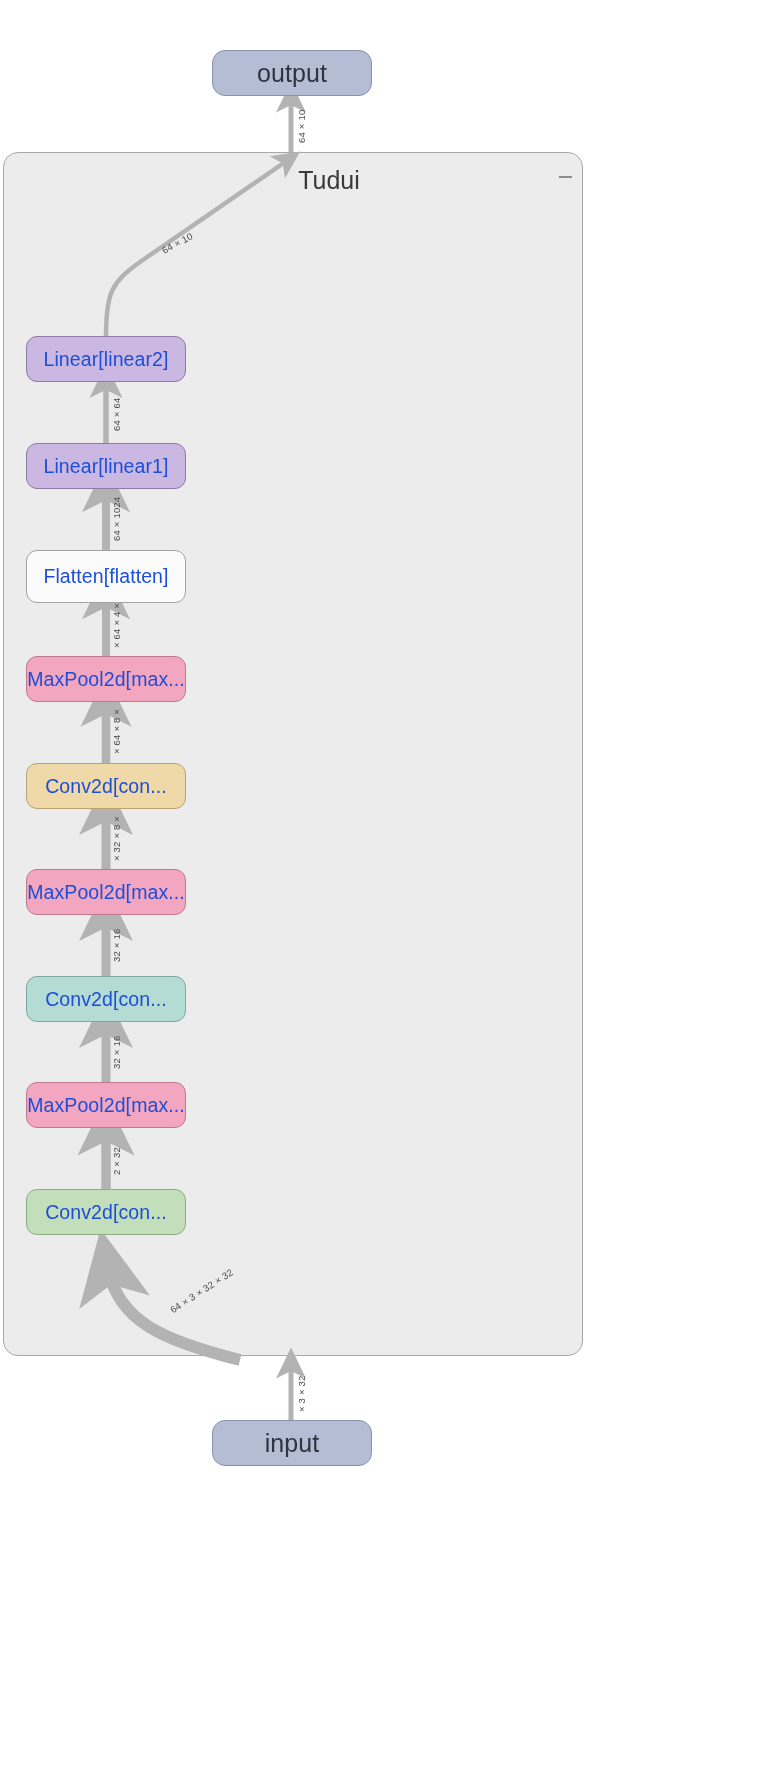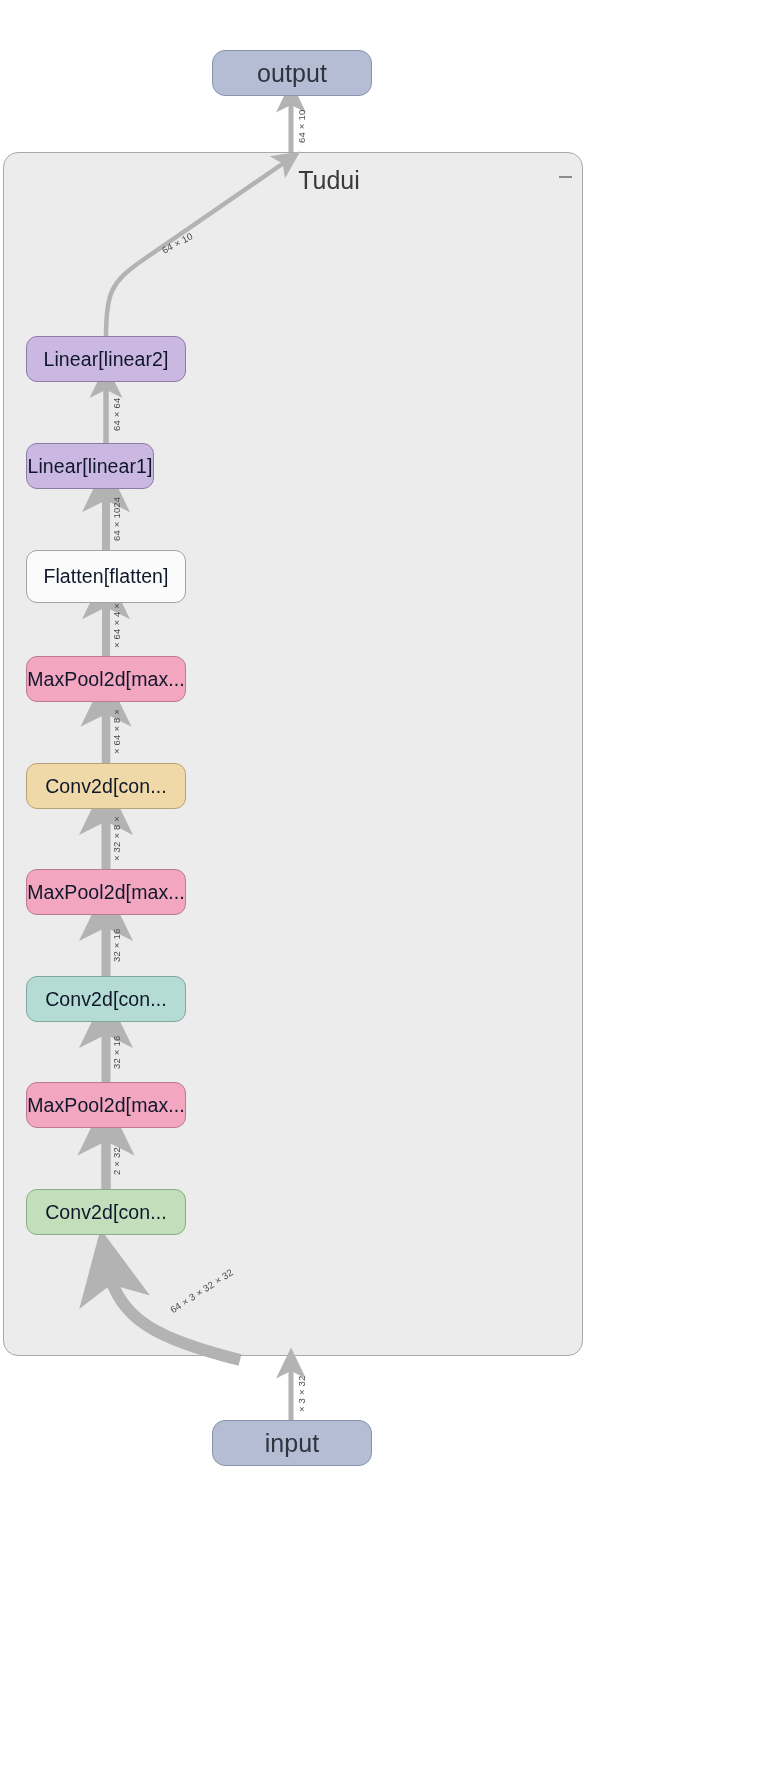--- a/index.html
+++ b/index.html
@@ -13,21 +13,21 @@
   
   #edges{position:absolute;left:0;top:0;width:780px;height:1776px;}
 
   
   .node{
     position:absolute;
     box-sizing:border-box;
     border-radius:11px;
     display:flex;align-items:center;justify-content:center;
     white-space:nowrap;
-    color:#0f172a;
+    color:#1d4ed8;
     letter-spacing:.1px;
   }
   .io-node{
     border:1.6px solid #8a93ad;
     background:#b4bdd4;
     font-size:25px;
     border-radius:13px;
     color:#2f3440;
   }
   .op-node{
@@ -134,21 +134,21 @@
     <span>output</span>
   </div>
   <div class="node io-node" style="left:212px;top:1420px;width:160px;height:46px;">
     <span>input</span>
   </div>
 
   <div class="node op-node op-purple" style="left:26px;top:336px;width:160px;height:46px;">
     <span>Linear[linear2]</span>
   </div>
 
-  <div class="node op-node op-purple" style="left:26px;top:443px;width:128px;height:46px;">
+  <div class="node op-node op-purple" style="left:26px;top:443px;width:160px;height:46px;">
     <span>Linear[linear1]</span>
   </div>
 
   <div class="node op-node op-white" style="left:26px;top:550px;width:160px;height:53px;">
     <span>Flatten[flatten]</span>
   </div>
 
   <div class="node op-node op-pink" style="left:26px;top:656px;width:160px;height:46px;">
     <span>MaxPool2d[max...</span>
   </div>

